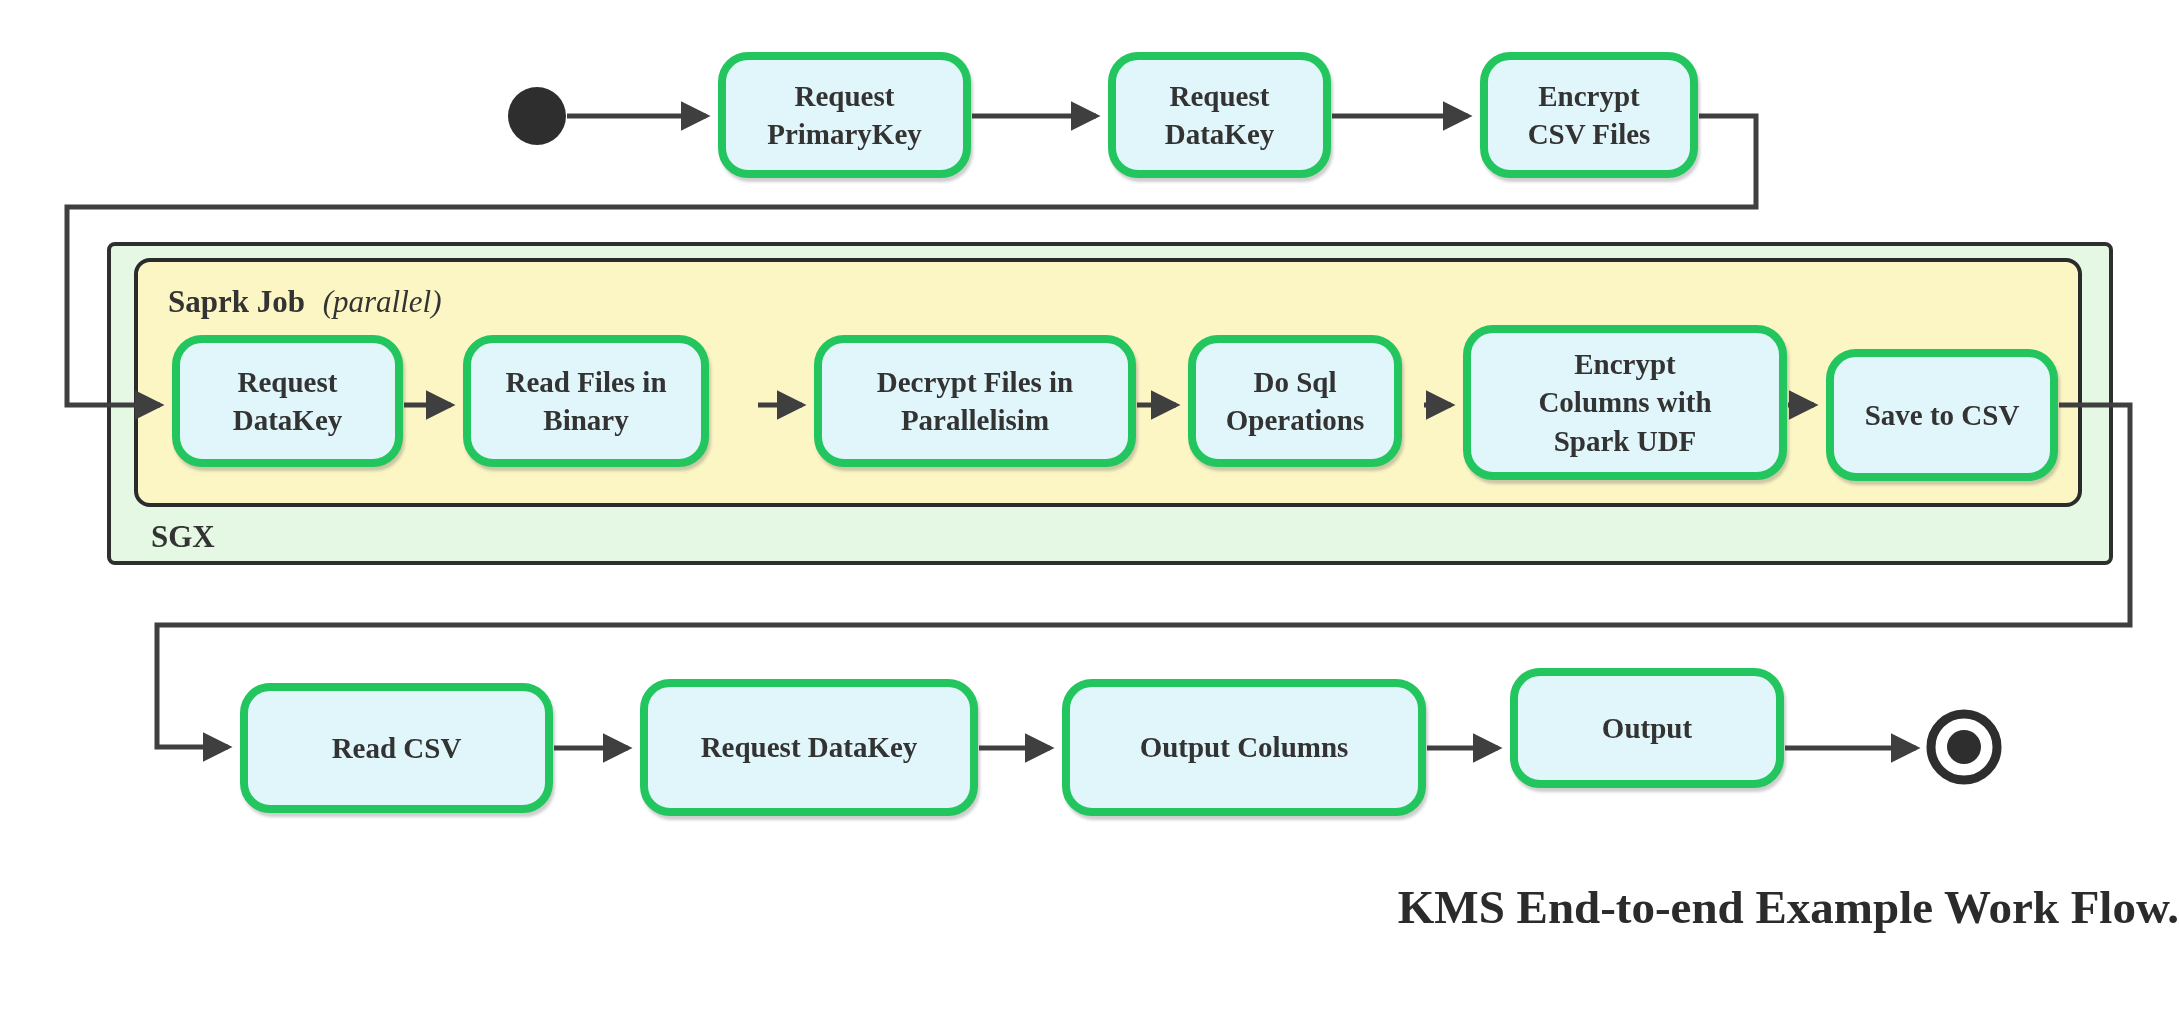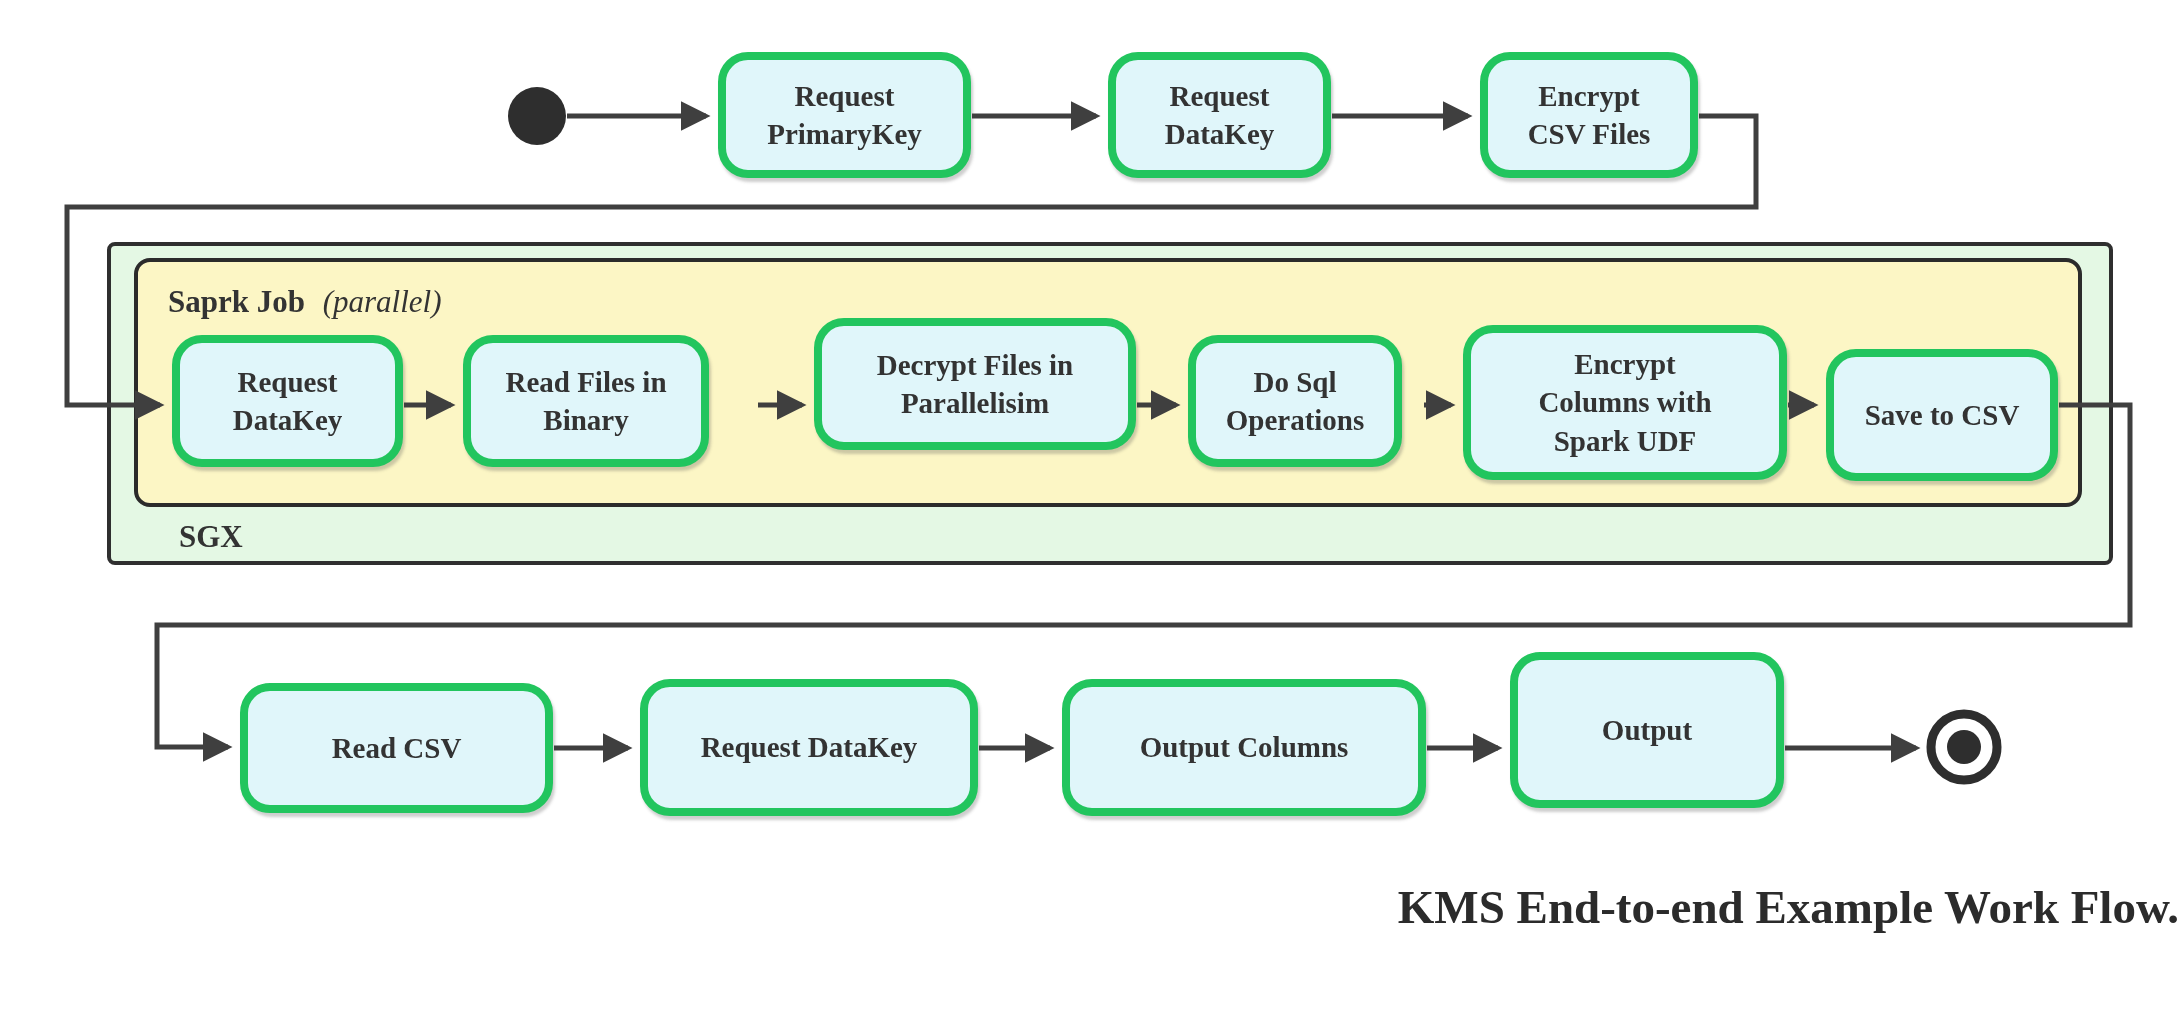--- a/index.html
+++ b/index.html
@@ -8,21 +8,21 @@
 
   
   .container{position:absolute;box-sizing:border-box;}
   .sgx{left:107px;top:242px;width:2006px;height:323px;
        background:var(--sgx-fill,#e4f8e4);border:4px solid #2f2f2f;border-radius:8px;}
   .spark{left:134px;top:258px;width:1948px;height:249px;
        background:var(--spark-fill,#fcf6c5);border:4px solid #2b2b2b;border-radius:16px;}
   .spark-label{position:absolute;left:30px;top:22px;font-size:31px;color:#333;}
   .spark-label .bold{font-weight:bold;}
   .spark-label .ital{font-style:italic;margin-left:10px;}
-  .sgx-label{position:absolute;left:68px;bottom:6px;font-size:31px;font-weight:bold;color:#333;}
+  .sgx-label{position:absolute;left:40px;bottom:6px;font-size:31px;font-weight:bold;color:#333;}
 
   
   .node{position:absolute;box-sizing:border-box;z-index:3;
         background:var(--node-fill,#e0f6fa);border:8px solid #22c55e;border-radius:30px;
         display:flex;align-items:center;justify-content:center;text-align:center;
         font-weight:bold;font-size:29px;line-height:1.32;color:#333;
         white-space:pre-line;box-shadow:2px 4px 3px rgba(80,80,80,0.28);}
 
   
   svg.edges{position:absolute;left:0;top:0;z-index:5;pointer-events:none;}
@@ -49,33 +49,33 @@
 PrimaryKey</div>
   <div class="node" style="left:1108px;top:52px;width:223px;height:126px">Request
 DataKey</div>
   <div class="node" style="left:1480px;top:52px;width:218px;height:126px">Encrypt
 CSV Files</div>
 
   <div class="node" style="left:172px;top:335px;width:231px;height:132px">Request
 DataKey</div>
   <div class="node" style="left:463px;top:335px;width:246px;height:132px">Read Files in
 Binary</div>
-  <div class="node" style="left:814px;top:318px;width:322px;height:132px">Decrypt Files in
+  <div class="node" style="left:814px;top:335px;width:322px;height:132px">Decrypt Files in
 Parallelisim</div>
   <div class="node" style="left:1188px;top:335px;width:214px;height:132px">Do Sql
 Operations</div>
   <div class="node" style="left:1463px;top:325px;width:324px;height:155px">Encrypt
 Columns with
 Spark UDF</div>
   <div class="node" style="left:1826px;top:349px;width:232px;height:132px">Save to CSV</div>
 
   <div class="node" style="left:240px;top:683px;width:313px;height:130px">Read CSV</div>
   <div class="node" style="left:640px;top:679px;width:338px;height:137px">Request DataKey</div>
   <div class="node" style="left:1062px;top:679px;width:364px;height:137px">Output Columns</div>
-  <div class="node" style="left:1510px;top:652px;width:274px;height:156px">Output</div>
+  <div class="node" style="left:1510px;top:668px;width:274px;height:120px">Output</div>
 
   <svg class="edges" width="2179" height="1036" viewBox="0 0 2179 1036">
     <defs>
       <marker id="arrow" viewBox="0 0 10 10" refX="8.5" refY="5" markerWidth="6" markerHeight="6" orient="auto-start-reverse">
         <path d="M0,0 L10,5 L0,10 Z" fill="#3f3f3f"></path>
       </marker>
     </defs>
 
     <circle cx="537" cy="116" r="29" fill="#2e2e2e"></circle>
 

